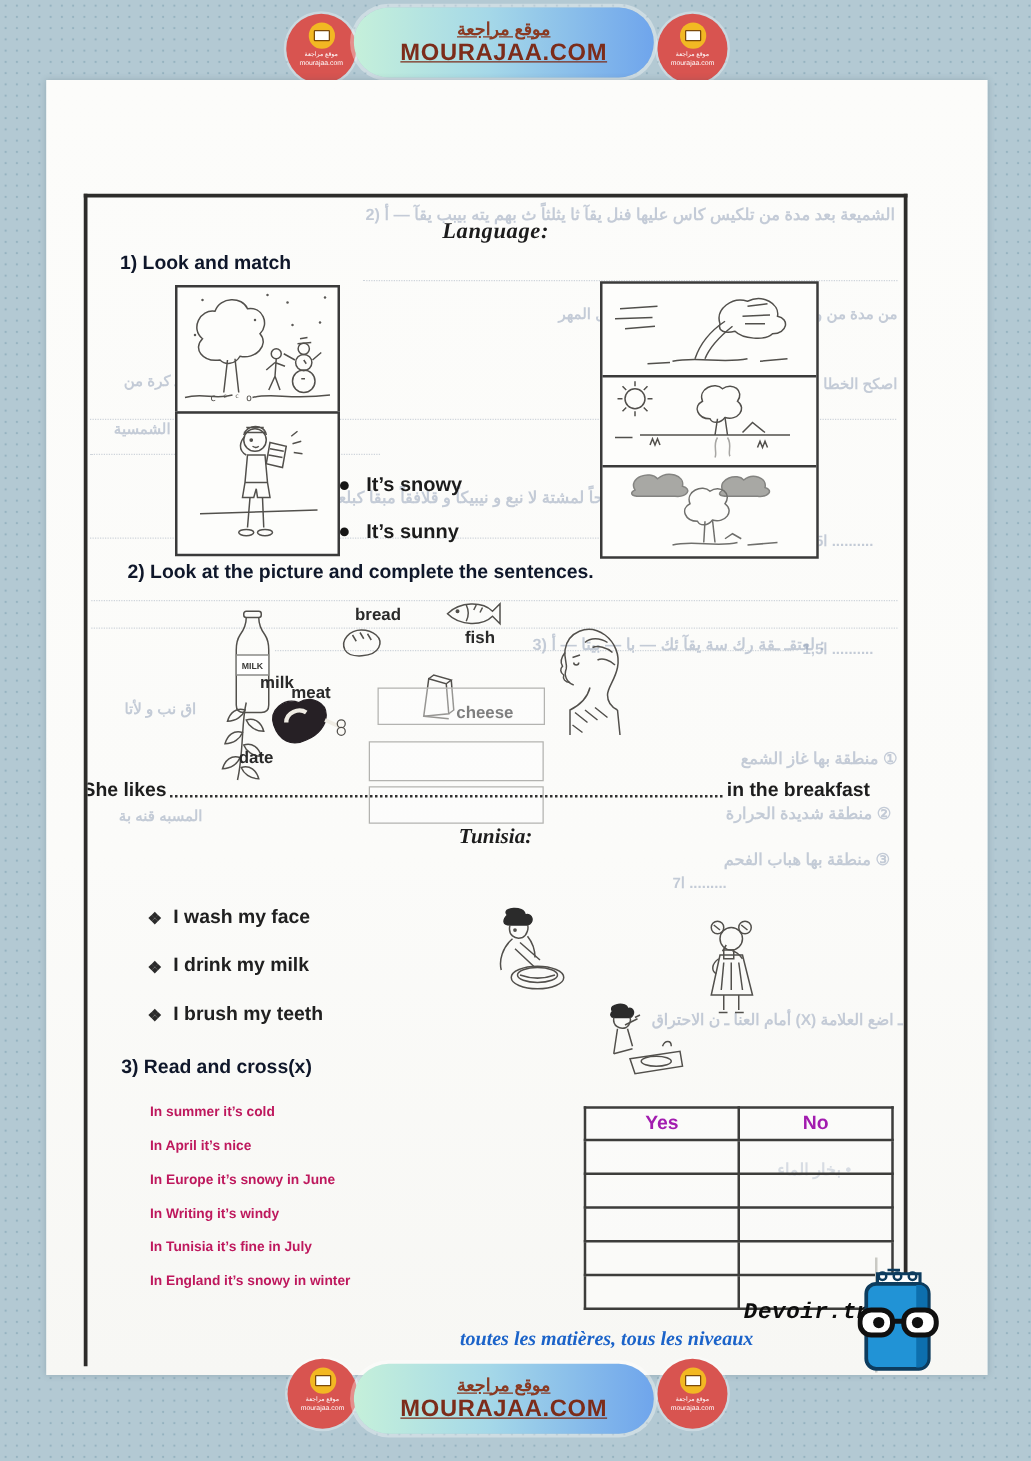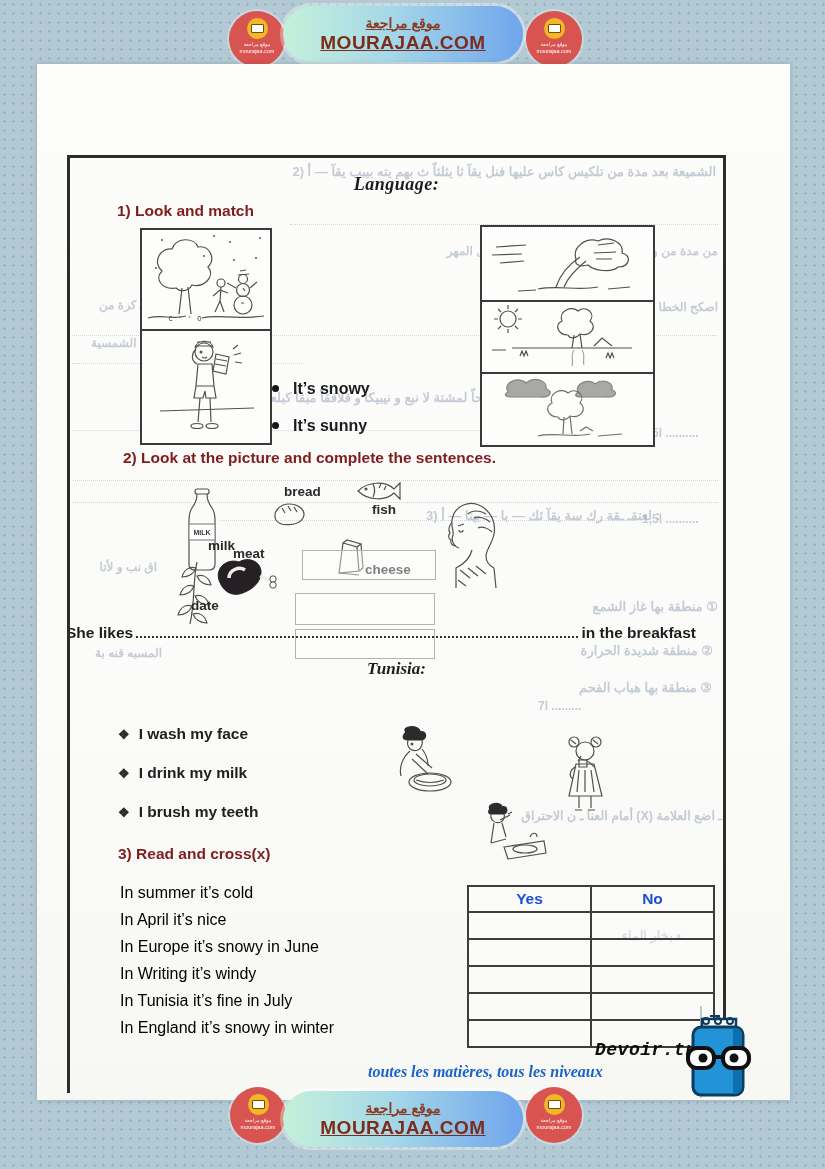--- a/index.html
+++ b/index.html
@@ -23,42 +23,42 @@
   .sheet{
     position:absolute;left:67px;top:155px;width:653px;height:935px;
     border-top:3px solid #2d2c2a;border-left:3px solid #2d2c2a;border-right:3px solid #2d2c2a;
     overflow:hidden;
   }
 
   
   .serif-h{font-family:"Liberation Serif",serif;font-weight:bold;font-style:italic;color:#1c1c1c;}
   .lang-heading{left:0;right:0;top:16px;text-align:center;font-size:18px;letter-spacing:.5px;}
   .writing-heading{left:0;right:0;top:501px;text-align:center;font-size:17px;}
-  .qtitle{font-weight:bold;font-size:15.5px;color:#7f1d1d;white-space:nowrap;margin-left:21px;}
+  .qtitle{font-weight:bold;font-size:15.5px;color:#0f172a;white-space:nowrap;}
   .opt-list,.w-list,.sent-list{list-style:none;margin:0;padding:0;}
   .opt{display:flex;align-items:center;height:37px;font-weight:bold;font-size:16px;color:#1b1b1b;}
   .dot{width:7px;height:7px;border-radius:50%;background:#151515;margin-right:14px;flex:0 0 auto;}
   .w-item{display:flex;align-items:flex-start;height:39px;font-weight:bold;font-size:15.5px;color:#202020;}
   .wbul{margin-right:9px;font-size:13px;color:#2b2b2b;line-height:19px;}
-  .sent{height:27px;font-weight:normal;font-size:16px;color:#000000;white-space:nowrap;}
+  .sent{height:27px;font-weight:bold;font-size:11px;color:#be185d;white-space:nowrap;}
 
   .img-box{position:absolute;border:2.5px solid #3a3a3a;background:#fdfdfb;}
   .stack-row{border-bottom:2.5px solid #3a3a3a;position:relative;overflow:hidden;}
   .stack-row:last-child{border-bottom:none;}
 
   .food-label{position:absolute;font-weight:bold;font-size:13.5px;color:#2a2a2a;white-space:nowrap;}
   .abox{position:absolute;border:1.5px solid #b3b3b0;background:rgba(255,255,255,.4);}
 
   .she-line{position:absolute;display:flex;align-items:flex-end;font-weight:bold;font-size:15.5px;color:#1d1d1d;white-space:nowrap;}
   .dotfill{flex:1;border-bottom:2.5px dotted #303030;margin:0 3px 4px 3px;}
 
   
   table.yn{border-collapse:collapse;background:rgba(255,255,255,.35);}
   table.yn th,table.yn td{border:2px solid #3d3d3b;width:121px;padding:0;}
-  table.yn th{height:24px;font-weight:bold;font-size:15.5px;color:#1d4ed8;}
+  table.yn th{height:24px;font-weight:bold;font-size:15.5px;color:#a21caf;}
   table.yn td{height:25px;}
 
   
   .ghost-text{position:absolute;color:#8d9cb5;opacity:.5;white-space:nowrap;font-weight:bold;pointer-events:none;}
   .ghost-text.rtl{direction:rtl;text-align:right;}
   .ghost-dots{position:absolute;height:0;border-top:1.5px dotted #b7c0ca;opacity:.65;pointer-events:none;}
 
   
   .pill{
     position:absolute;width:240px;height:56px;border-radius:30px;

